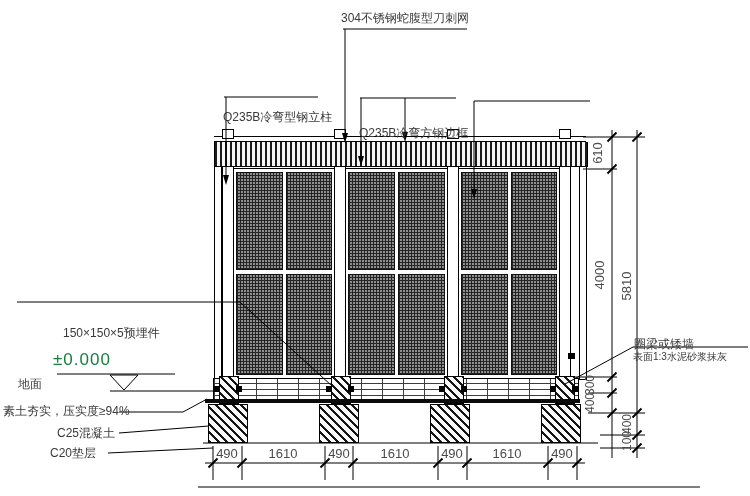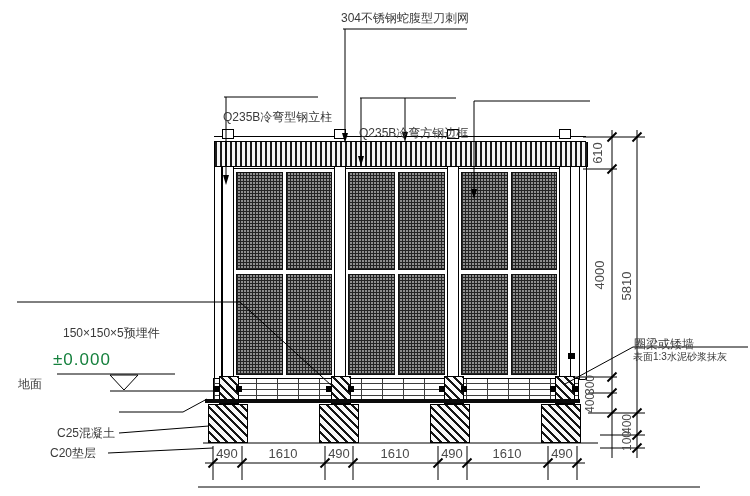--- a/index.html
+++ b/index.html
@@ -168,20 +168,21 @@
   </svg>
 
   <div class="lbl" style="left:340px;top:12px;width:130px;text-align:center;">304不锈钢蛇腹型刀刺网</div>
   <div class="lbl" style="left:223px;top:81px;margin-top:30px;">Q235B冷弯型钢立柱</div>
   <div class="lbl" style="left:359px;top:84px;margin-top:43px;">Q235B冷弯方钢边框</div>
 
   <div class="lbl" style="left:63px;top:287px;margin-top:40px;">150×150×5预埋件</div>
 
   <div class="lbl" style="left:53px;top:353px;font-size:17px;letter-spacing:1px;color:#15803d;">±0.000</div>
   <div class="lbl" style="left:18px;top:378px;">地面</div>
+  <div class="lbl" style="left:3px;top:405px;">素土夯实，压实度≥94%</div>
   <div class="lbl" style="left:57px;top:427px;">C25混凝土</div>
   <div class="lbl" style="left:50px;top:447px;text-align:right;">C20垫层</div>
 
   <div class="lbl" style="left:634px;top:338px;">圈梁或矮墙</div>
   <div class="lbl" style="left:633px;top:350px;font-size:10px;">表面1:3水泥砂浆抹灰</div>
 
   <div class="vdim" style="left:567px;top:146px;">610</div>
   <div class="vdim" style="left:569px;top:268px;">4000</div>
   <div class="vdim" style="left:560px;top:378px;font-size:12px;">300</div>
   <div class="vdim" style="left:560px;top:396px;font-size:12px;">400</div>

